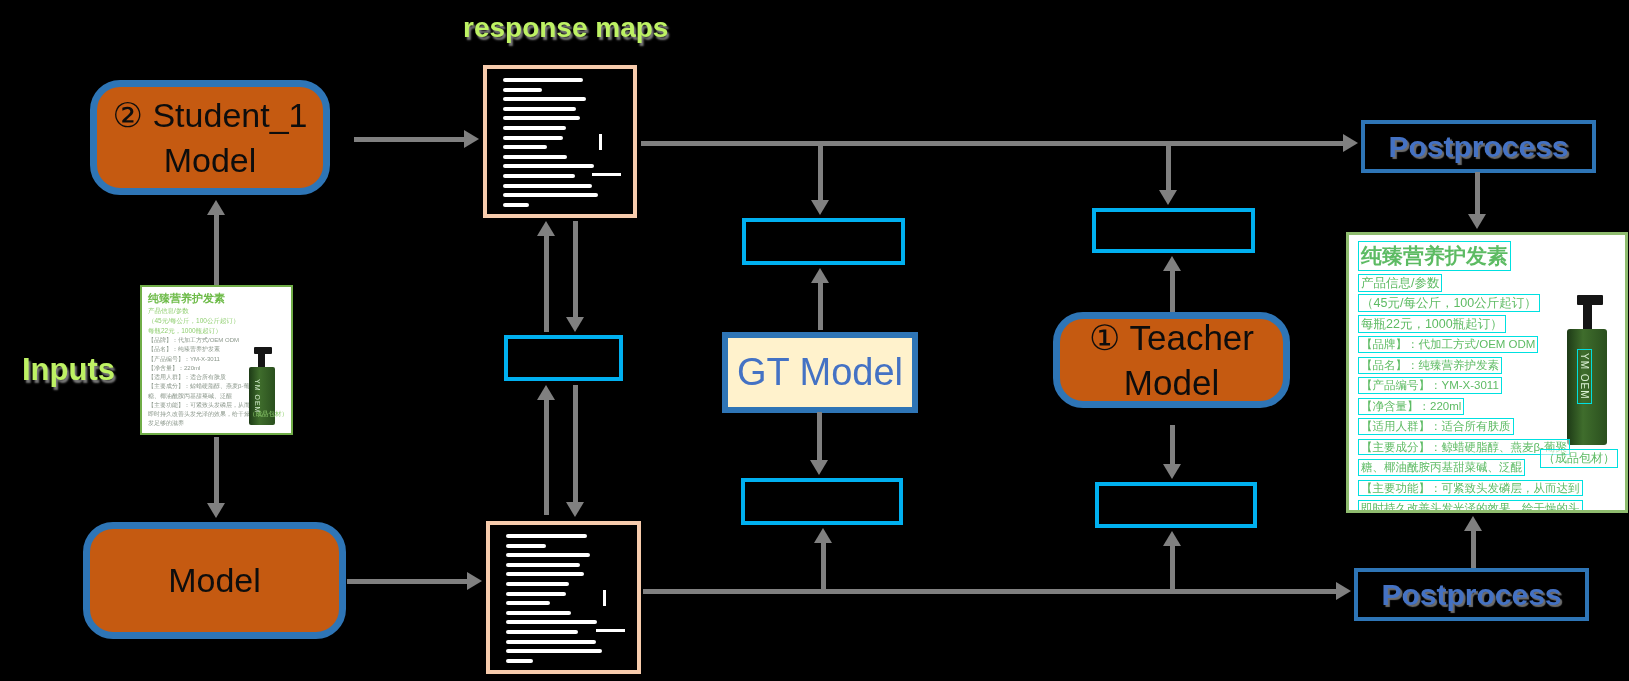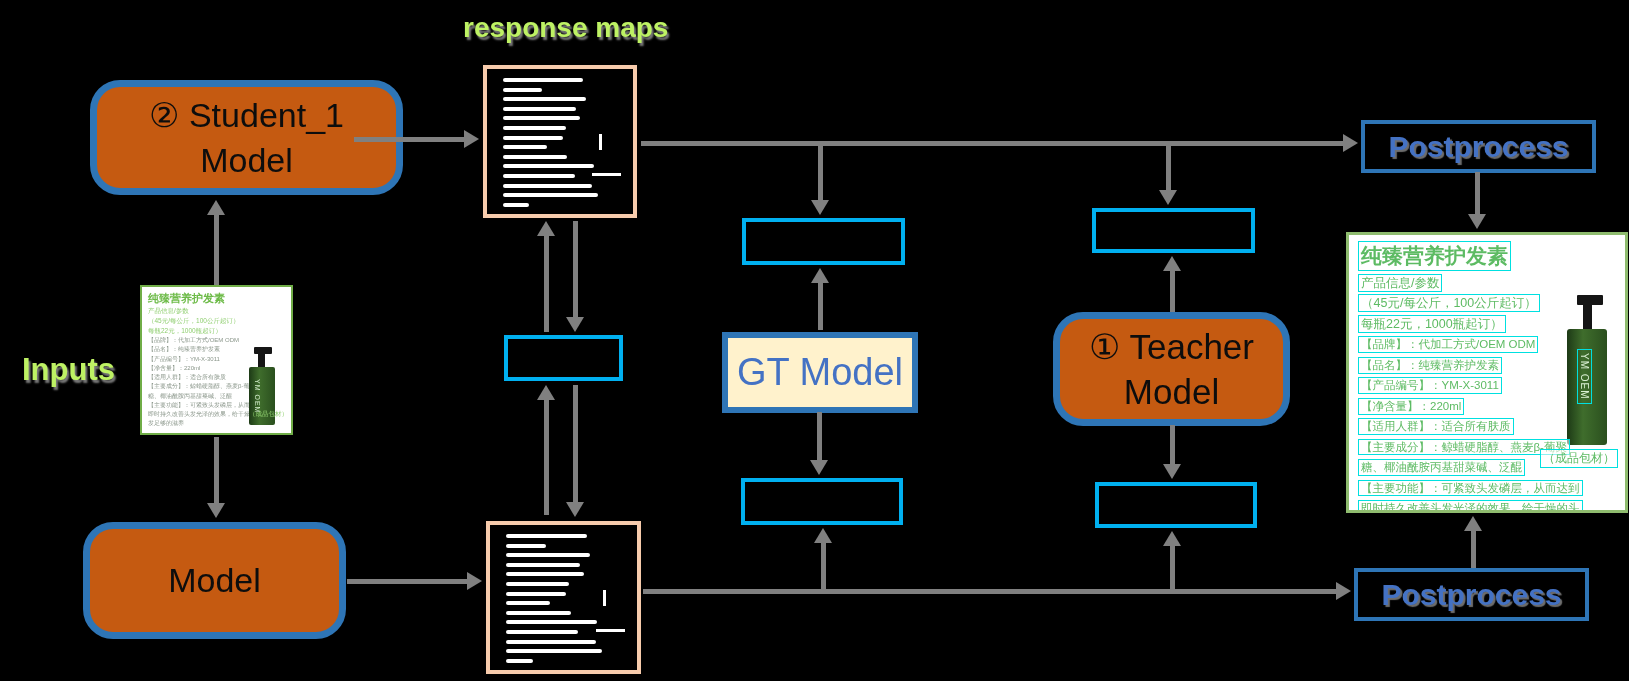--- a/index.html
+++ b/index.html
@@ -10,23 +10,23 @@
   .float-label{position:absolute;color:#bef264;font-weight:bold;
                text-shadow:2px 3px 2px #7a7a7a;white-space:nowrap;}
   #resp-title{left:463px;top:12px;font-size:28px;}
   #inputs-label{left:22px;top:352px;font-size:31px;}
 
   
   .node-orange{position:absolute;background:#C55A11;border:7px solid #2E75B6;
                border-radius:30px;box-sizing:border-box;display:flex;flex-direction:column;
                align-items:center;justify-content:center;color:#0d0d0d;
                font-size:34px;line-height:1.3;text-align:center;}
-  #student1{left:90px;top:80px;width:313px;height:115px;}
+  #student1{left:90px;top:80px;width:240px;height:115px;}
   #student2{left:83px;top:522px;width:263px;height:117px;}
-  #teacher{left:1053px;top:312px;width:237px;height:114px;font-size:35px;}
+  #teacher{left:1053px;top:312px;width:237px;height:96px;font-size:35px;}
 
   
   .loss-box{position:absolute;border:4px solid #00B0F0;background:#000;box-sizing:border-box;}
   #loss-mid{left:504px;top:335px;width:119px;height:46px;}
   #loss-gt-top{left:742px;top:218px;width:163px;height:47px;}
   #loss-gt-bottom{left:741px;top:478px;width:162px;height:47px;}
   #loss-teacher-top{left:1092px;top:208px;width:163px;height:45px;}
   #loss-teacher-bottom{left:1095px;top:482px;width:162px;height:46px;}
 
   

